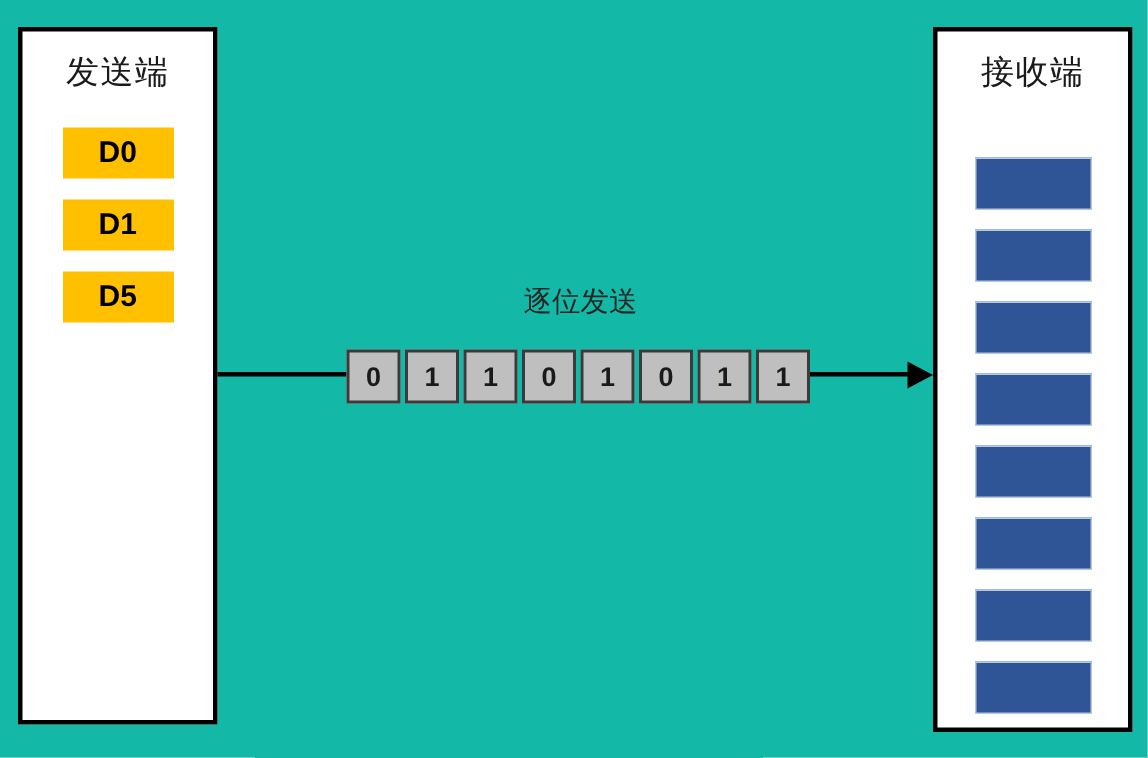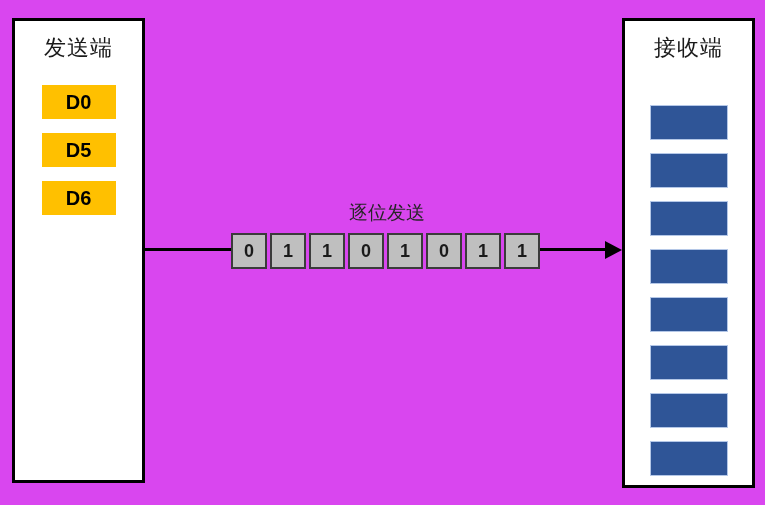--- a/index.html
+++ b/index.html
@@ -1,21 +1,21 @@
 <!DOCTYPE html>
 <html style="--sender-item: #FFC000; --receiver-slot: #2F5597; --receiver-slot-border: #B4C7E7; --bit-cell: #BFBFBF; --bit-cell-border: #3B3B3B; --line: #000000;"><head>
 <meta charset="utf-8">
 <style>
   * { margin: 0; padding: 0; box-sizing: border-box; }
   html, body { background: #ffffff; }
   body {
     font-family: "Liberation Sans", "DejaVu Sans", sans-serif;
     width: 765px; height: 505px; position: relative; overflow: hidden;
   }
-  .canvas { position: absolute; inset: 0; width: 765px; height: 505px; background: #d946ef; }
+  .canvas { position: absolute; inset: 0; width: 765px; height: 505px; background: #14b8a6; }
 
   
   .panel {
     position: absolute; top: 18px; background: #fff;
     border: 3px solid #000; display: flex; flex-direction: column; align-items: center;
   }
   .panel-left  { left: 12px;  width: 133px; height: 465px; }
   .panel-right { left: 622px; width: 133px; height: 470px; gap: 20px; }
   .panel-title {
     margin-top: 12px; font-size: 22px; line-height: 30px; color: #1a1a1a;
@@ -30,21 +30,21 @@
   }
 
   .receiver-slots { margin-top: 22px; display: flex; flex-direction: column; gap: 13px; }
   .receiver-slot {
     width: 78px; height: 35px; background: var(--receiver-slot, #2F5597);
     border: 1px solid var(--receiver-slot-border, #B4C7E7);
   }
 
   
   .channel-label {
-    position: absolute; left: 232px; top: 201px; width: 310px;
+    position: absolute; left: 232px; top: 190px; width: 310px;
     text-align: center; font-size: 19px; line-height: 24px; color: #262626;
     white-space: nowrap;
   }
   .bit-row {
     position: absolute; left: 231px; top: 233px; display: flex; gap: 3px;
   }
   .bit-cell {
     width: 36px; height: 36px;
     background: var(--bit-cell, #BFBFBF);
     border: 2.5px solid var(--bit-cell-border, #3B3B3B);
@@ -64,22 +64,22 @@
 </style>
 </head>
 <body>
 
 <div class="canvas">
 
   <div class="panel panel-left">
     <div class="panel-title">发送端</div>
     <div class="sender-items">
       <div class="sender-item">D0</div>
+      <div class="sender-item">D1</div>
       <div class="sender-item">D5</div>
-      <div class="sender-item">D6</div>
     </div>
   </div>
 
   <div class="line line-left"></div>
 
   <div class="channel-label">逐位发送</div>
 
   <div class="bit-row">
     <div class="bit-cell">0</div>
     <div class="bit-cell">1</div>

